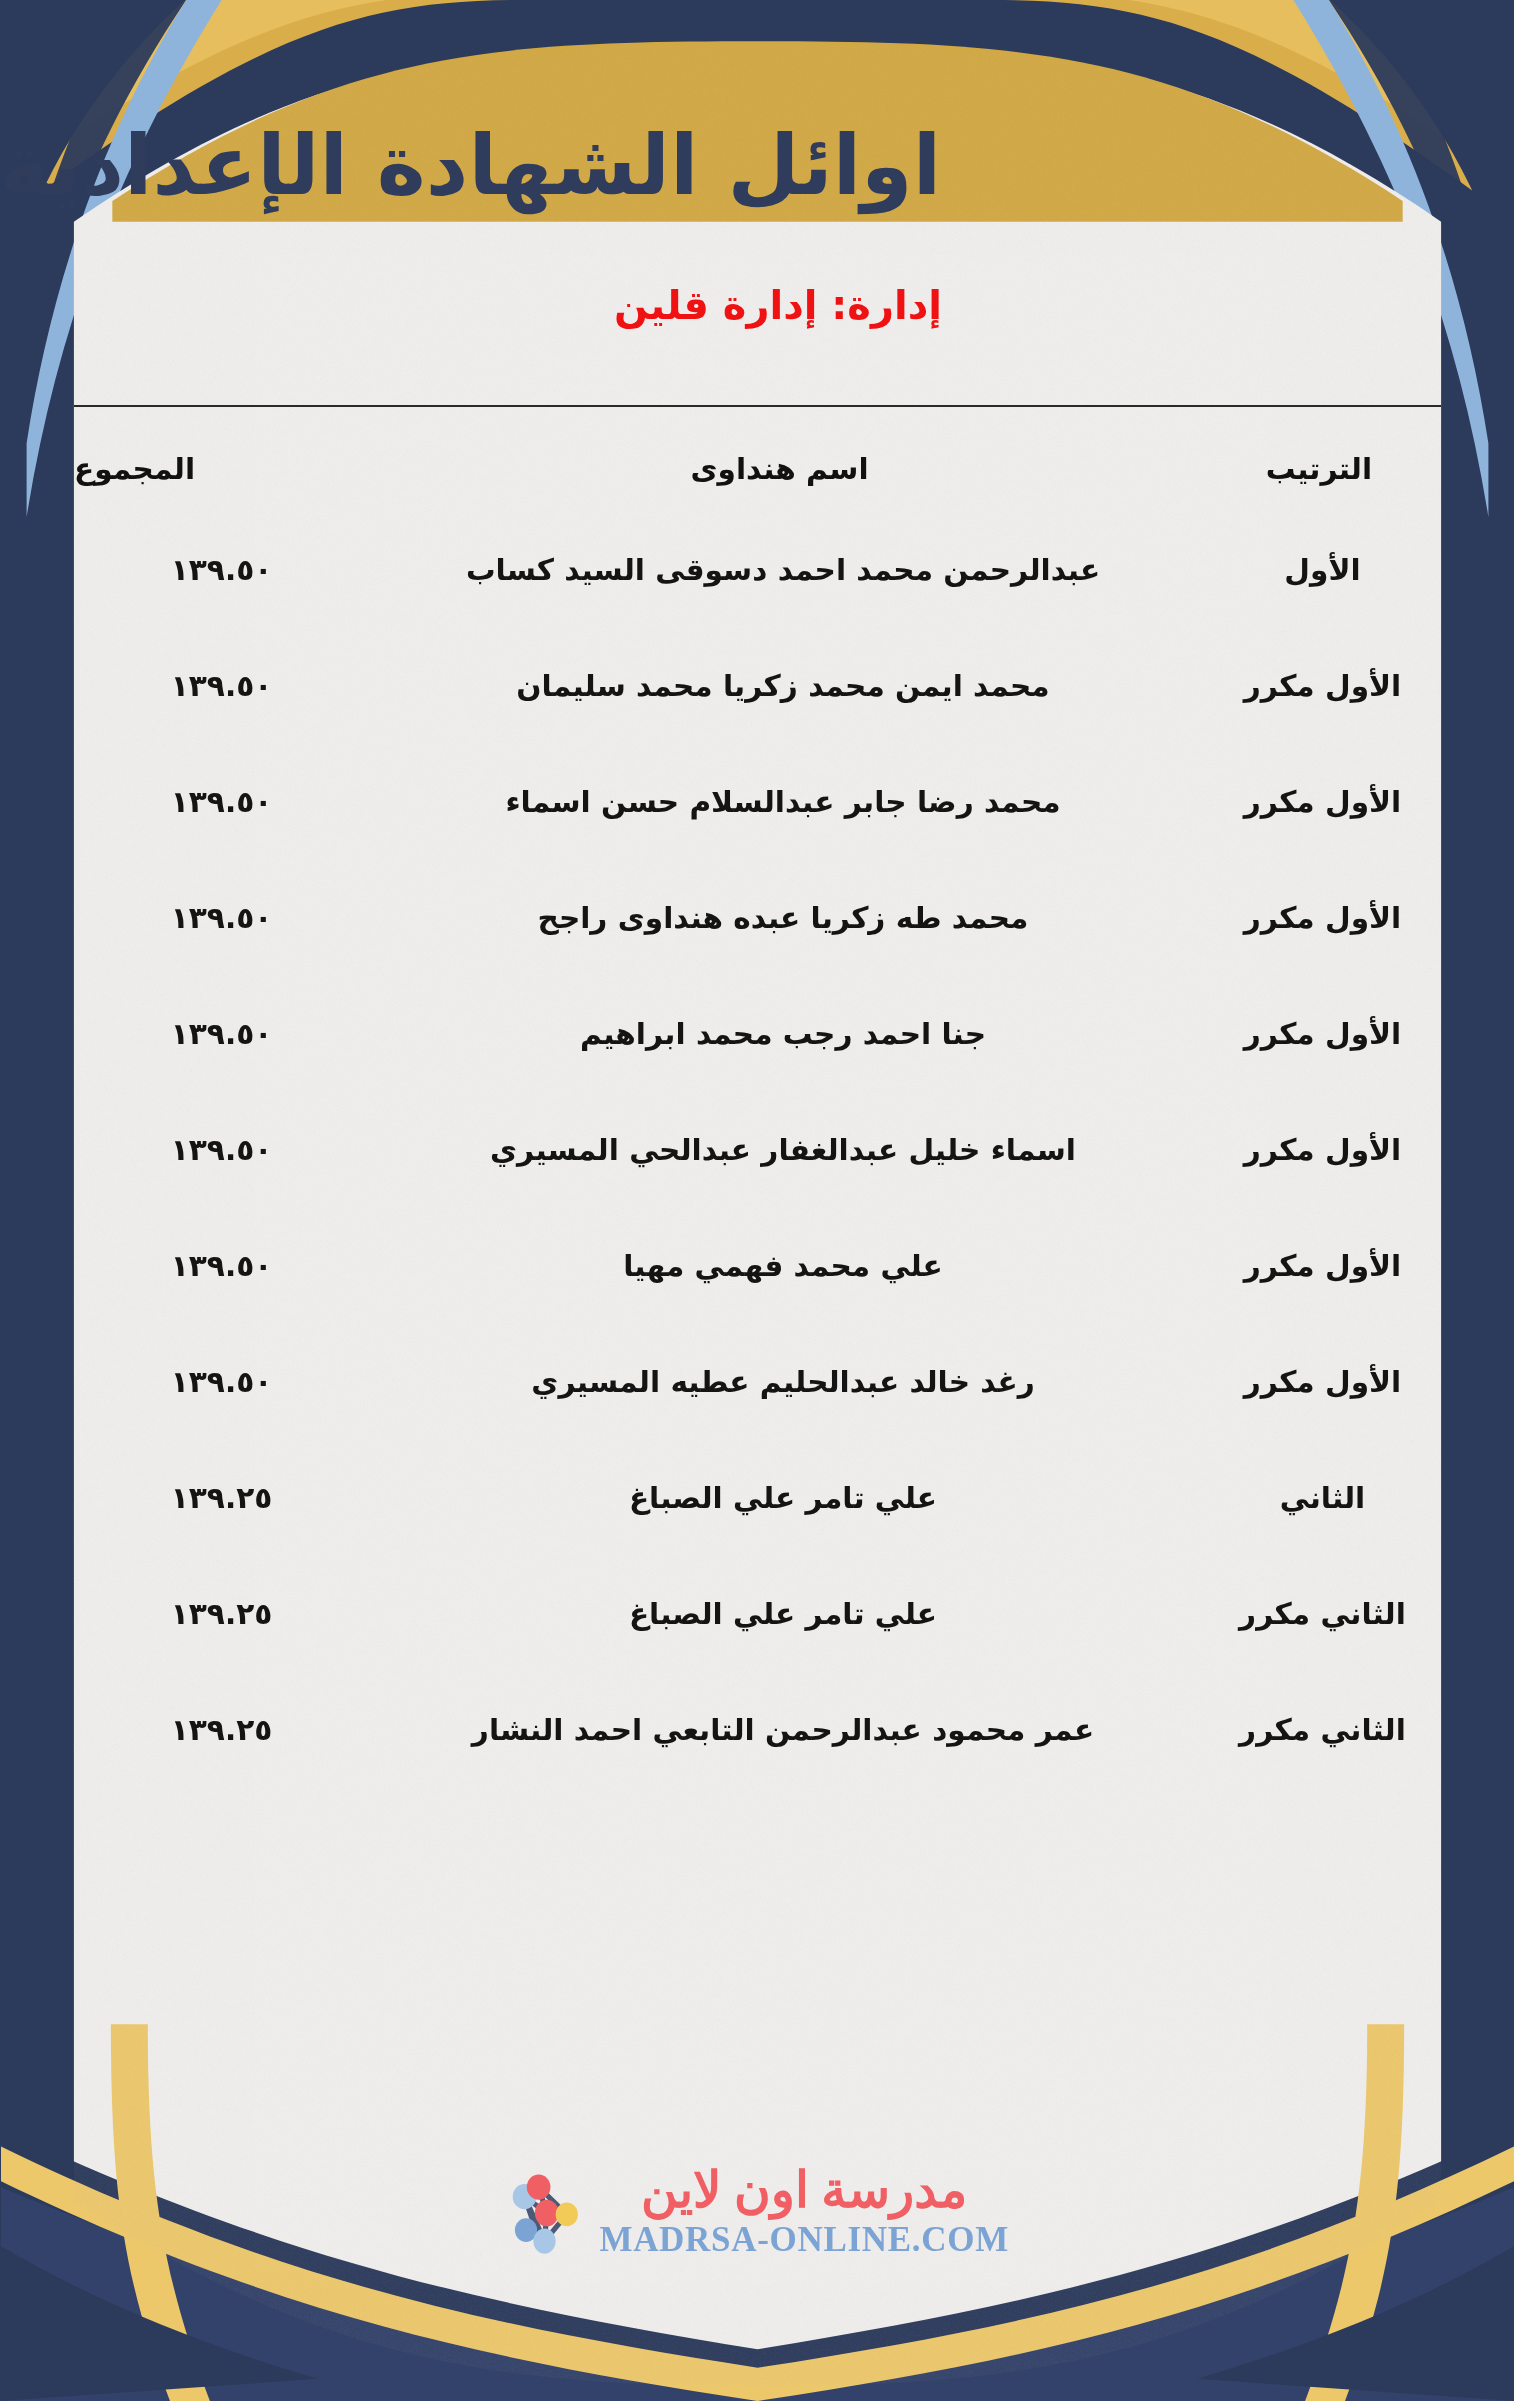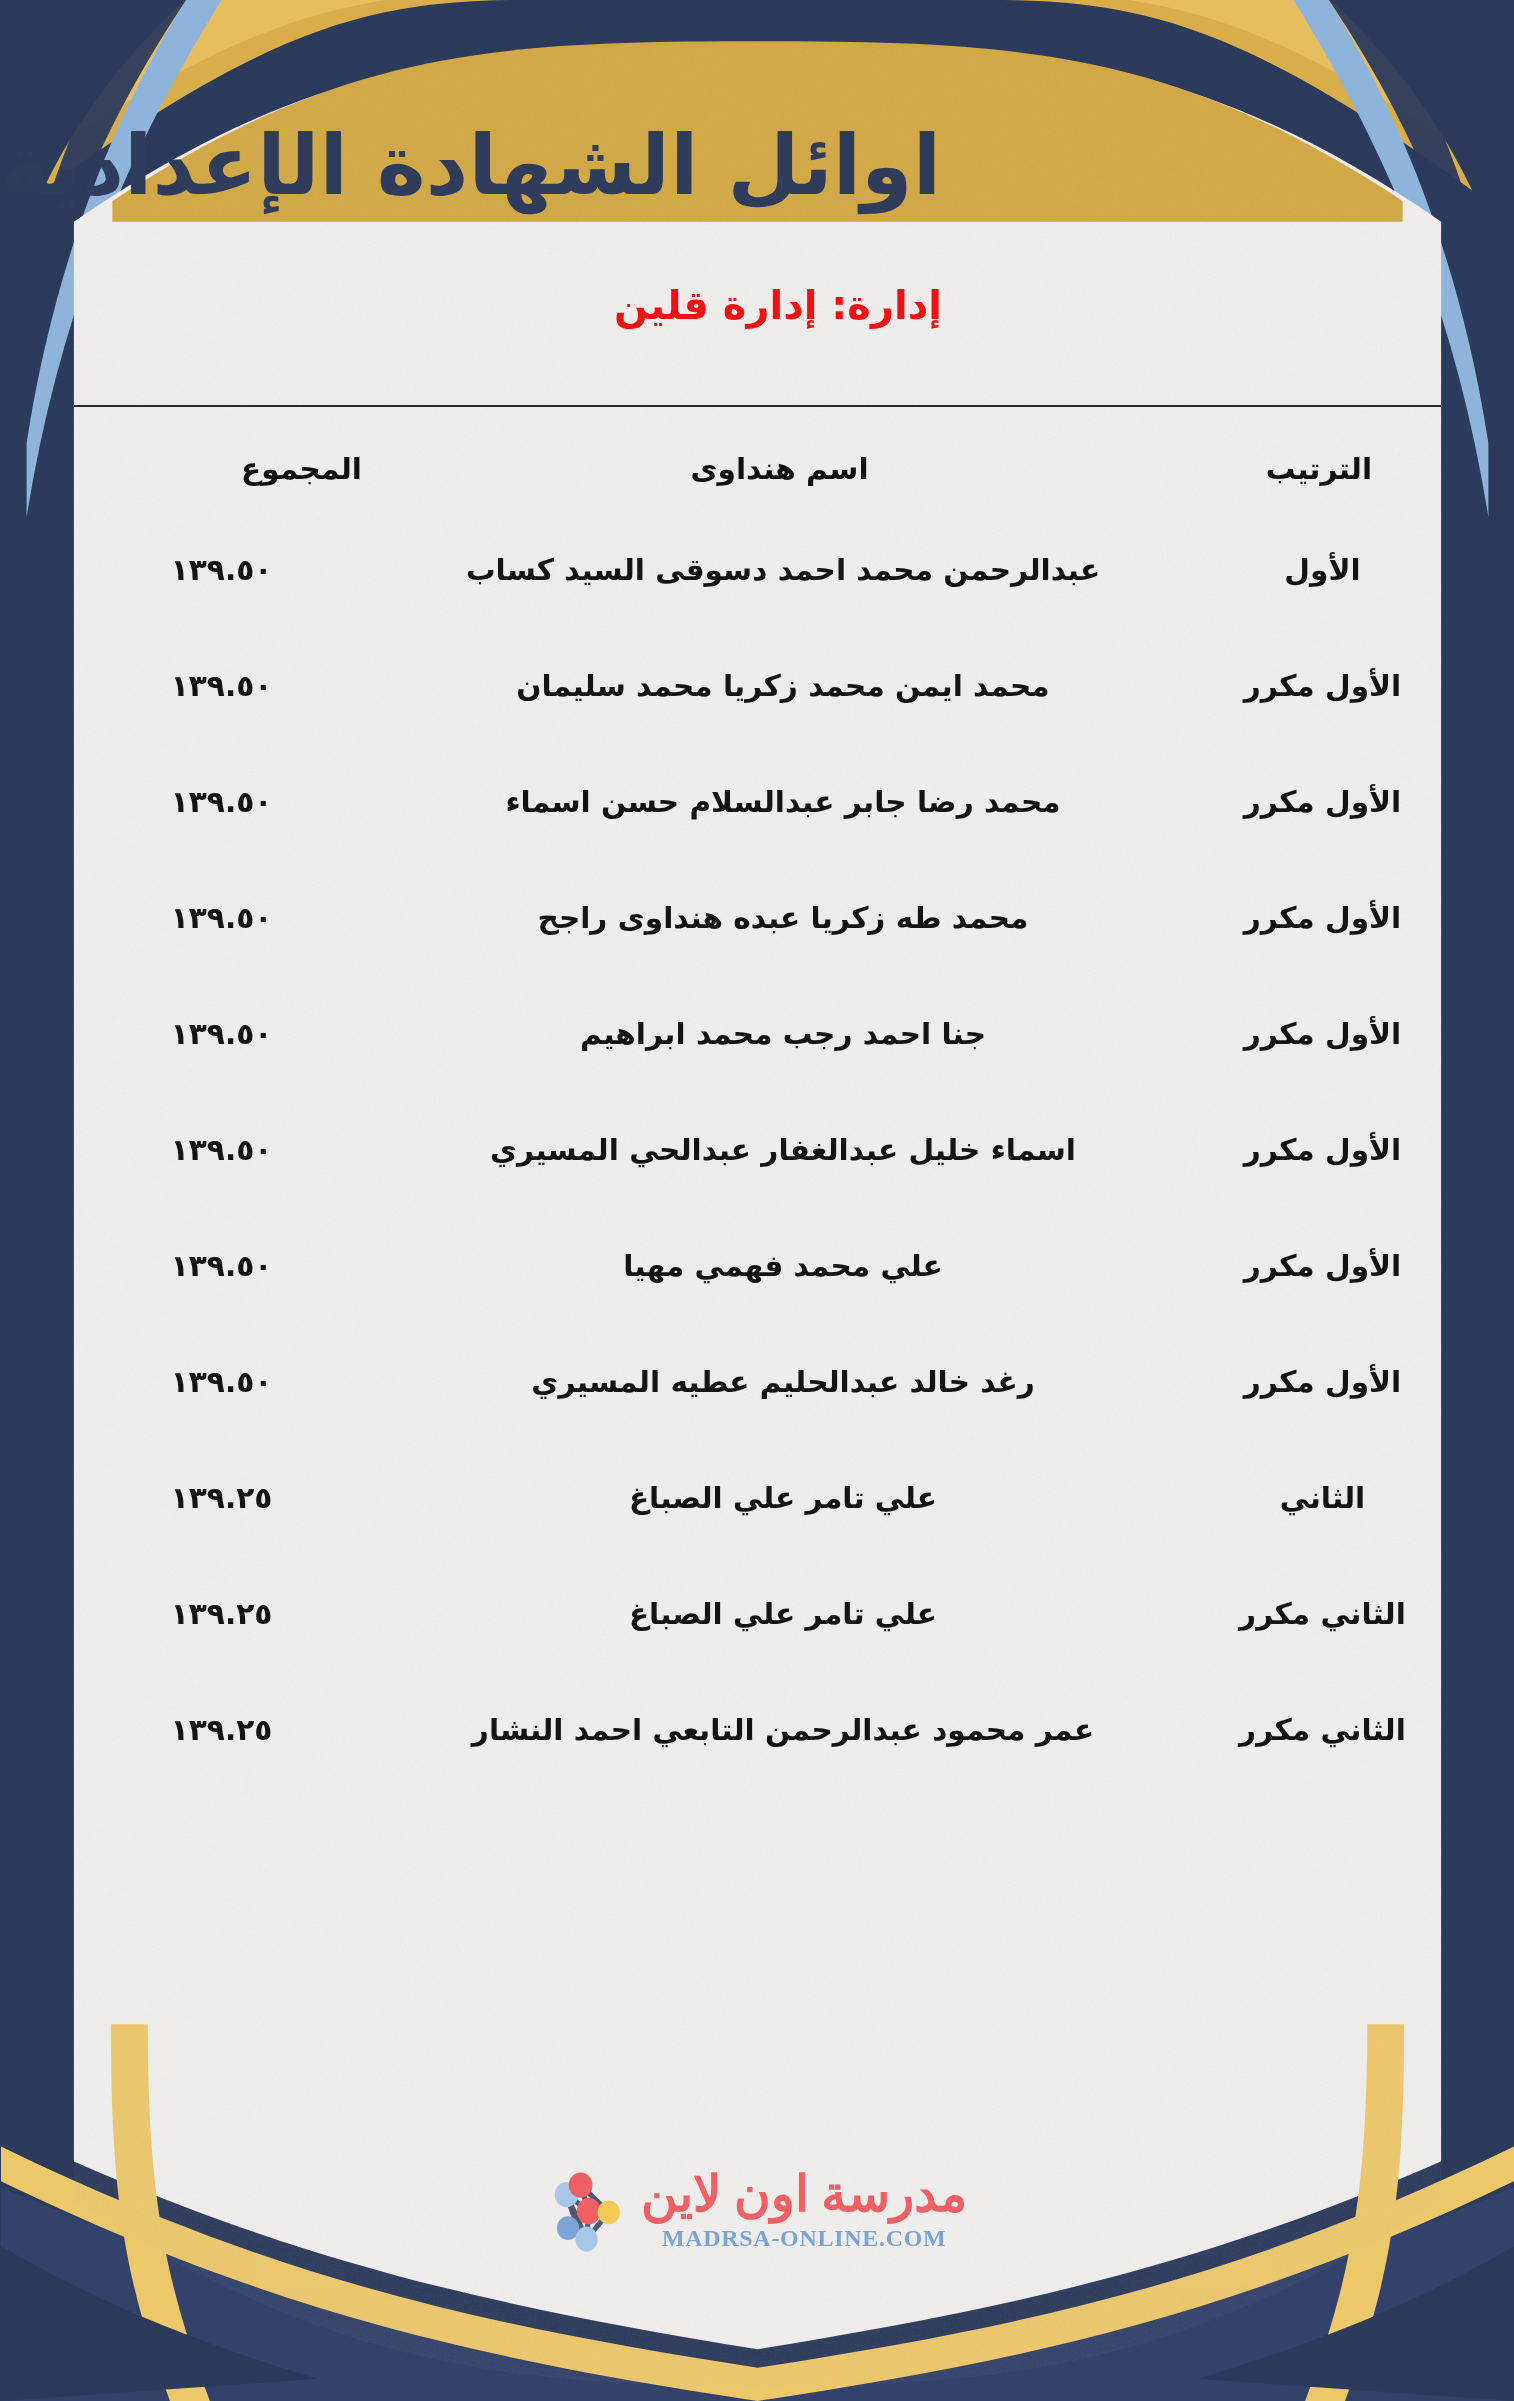--- a/index.html
+++ b/index.html
@@ -94,21 +94,21 @@
     color:#141414;
     height:116px;
     padding-left:7px;
   }
   .col-rank{width:244px;text-align:center;}
   .col-name{width:835px;text-align:center;}
   .col-total{width:288px;text-align:center;}
 
   th.col-rank{text-align:center;}
   th.col-name{text-align:center;}
-  th.col-total{text-align:right;}
+  th.col-total{text-align:left;}
 
   td.col-total{font-size:28px;letter-spacing:0.7px;direction:ltr;unicode-bidi:isolate;}
 
   tr.highlight td{color:#ffd21a;}
 
   
   .logo{
     position:absolute;
     z-index:6;
     left:0;right:0;
@@ -117,21 +117,21 @@
     justify-content:center;
     align-items:center;
     gap:10.3px;
     direction:rtl;
   }
   .logo-text{display:flex;flex-direction:column;align-items:center;line-height:1;font-family:Liberation Serif, serif;}
   .logo-ar{
     font-size:50px;font-weight:700;color:#ef5f63;direction:rtl;letter-spacing:0px;
   }
   .logo-en{
-    font-size:24px;font-weight:700;color:#7ba4d4;letter-spacing:0.7px;
+    font-size:35px;font-weight:700;color:#7ba4d4;letter-spacing:0.7px;
     margin-top:7.4px;direction:ltr;
   }
   .logo-mark{width:83px;height:89px;flex:0 0 auto;}
 </style>
 </head>
 <body>
 
 <div class="page">
 
   <svg class="frame" viewBox="0 0 2050 3250" preserveAspectRatio="none">

